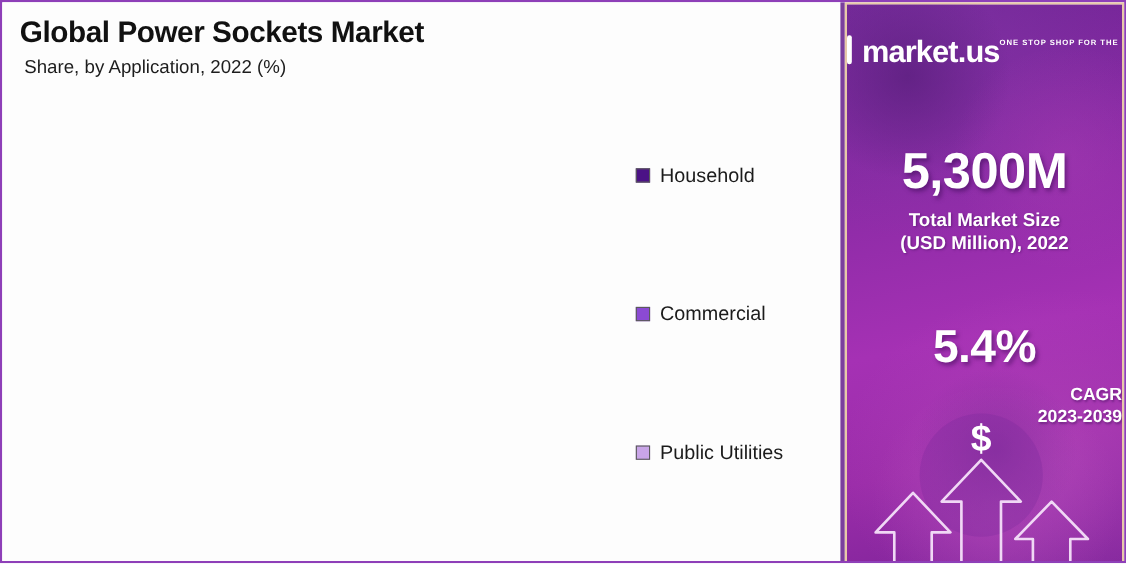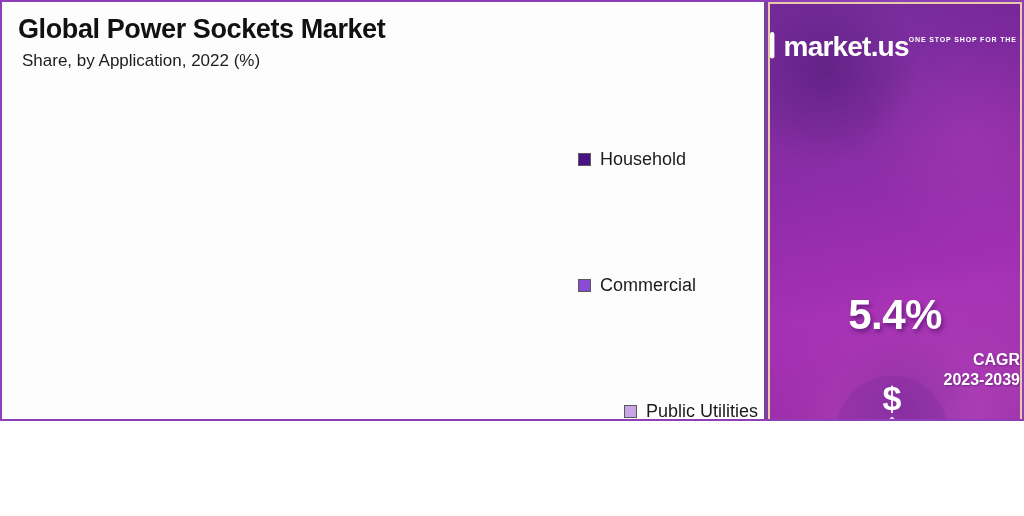--- a/index.html
+++ b/index.html
@@ -1,21 +1,21 @@
 <!DOCTYPE html>
 <html><head>
 <meta charset="utf-8">
 <title>Global Power Sockets Market</title>
 <style>
   html,body{margin:0;padding:0;background:#fff;}
   body{font-family:"Liberation Sans",sans-serif;}
 
   #frame{
     position:relative;
-    width:1024px;height:421px;
+    width:1024px;height:512px;
     box-sizing:border-box;
     border:2px solid #8e3fb8;
     background:#fff;
     overflow:hidden;
   }
 
   
   #chart-panel{
     position:absolute;
     left:0;top:0;
@@ -79,21 +79,21 @@
     position:absolute;
     left:576px;top:146px;
     width:180px;
   }
   .legend-item{
     display:flex;
     align-items:center;
     height:22px;
     margin-bottom:104px;
   }
-  .legend-item:last-child{margin-bottom:12px;justify-content:flex-end;}
+  .legend-item:last-child{margin-bottom:12px;}
   .legend-swatch{
     width:13px;height:13px;
     flex:0 0 13px;
     border:1px solid #5a5a5a;
     box-sizing:border-box;
     margin-right:9px;
   }
   .legend-text{
     font-size:18px;
     color:#1b1b1b;
@@ -217,20 +217,27 @@
         <path d="M15.5 30.5 L15.5 18 A6.2 6.2 0 0 1 27.9 18 L27.9 30.5" fill="none" stroke="#ffffff" stroke-width="4.4" stroke-linecap="round"></path>
         <rect x="31.5" y="9" width="4.4" height="21.5" rx="2.2" fill="#ffffff"></rect>
         <rect x="39.0" y="4" width="4.4" height="26.5" rx="2.2" fill="#ffffff"></rect>
       </svg>
       <div id="logo-text-block">
         <div id="logo-wordmark">market.us</div>
         <div id="logo-tagline">ONE STOP SHOP FOR THE REPORTS</div>
       </div>
     </div>
 
+    <div class="stat-block" id="stat-size">
+      <div class="stat-value">5,300M</div>
+      <div class="stat-caption">
+        <div>Total Market Size</div>
+        <div>(USD Million), 2022</div>
+      </div>
+    </div>
 
     <div class="stat-block" id="stat-cagr">
       <div class="stat-value">5.4%</div>
       <div class="stat-caption">
         <div>CAGR</div>
         <div>2023-2039</div>
       </div>
     </div>
 
     <div id="arrows-graphic">

